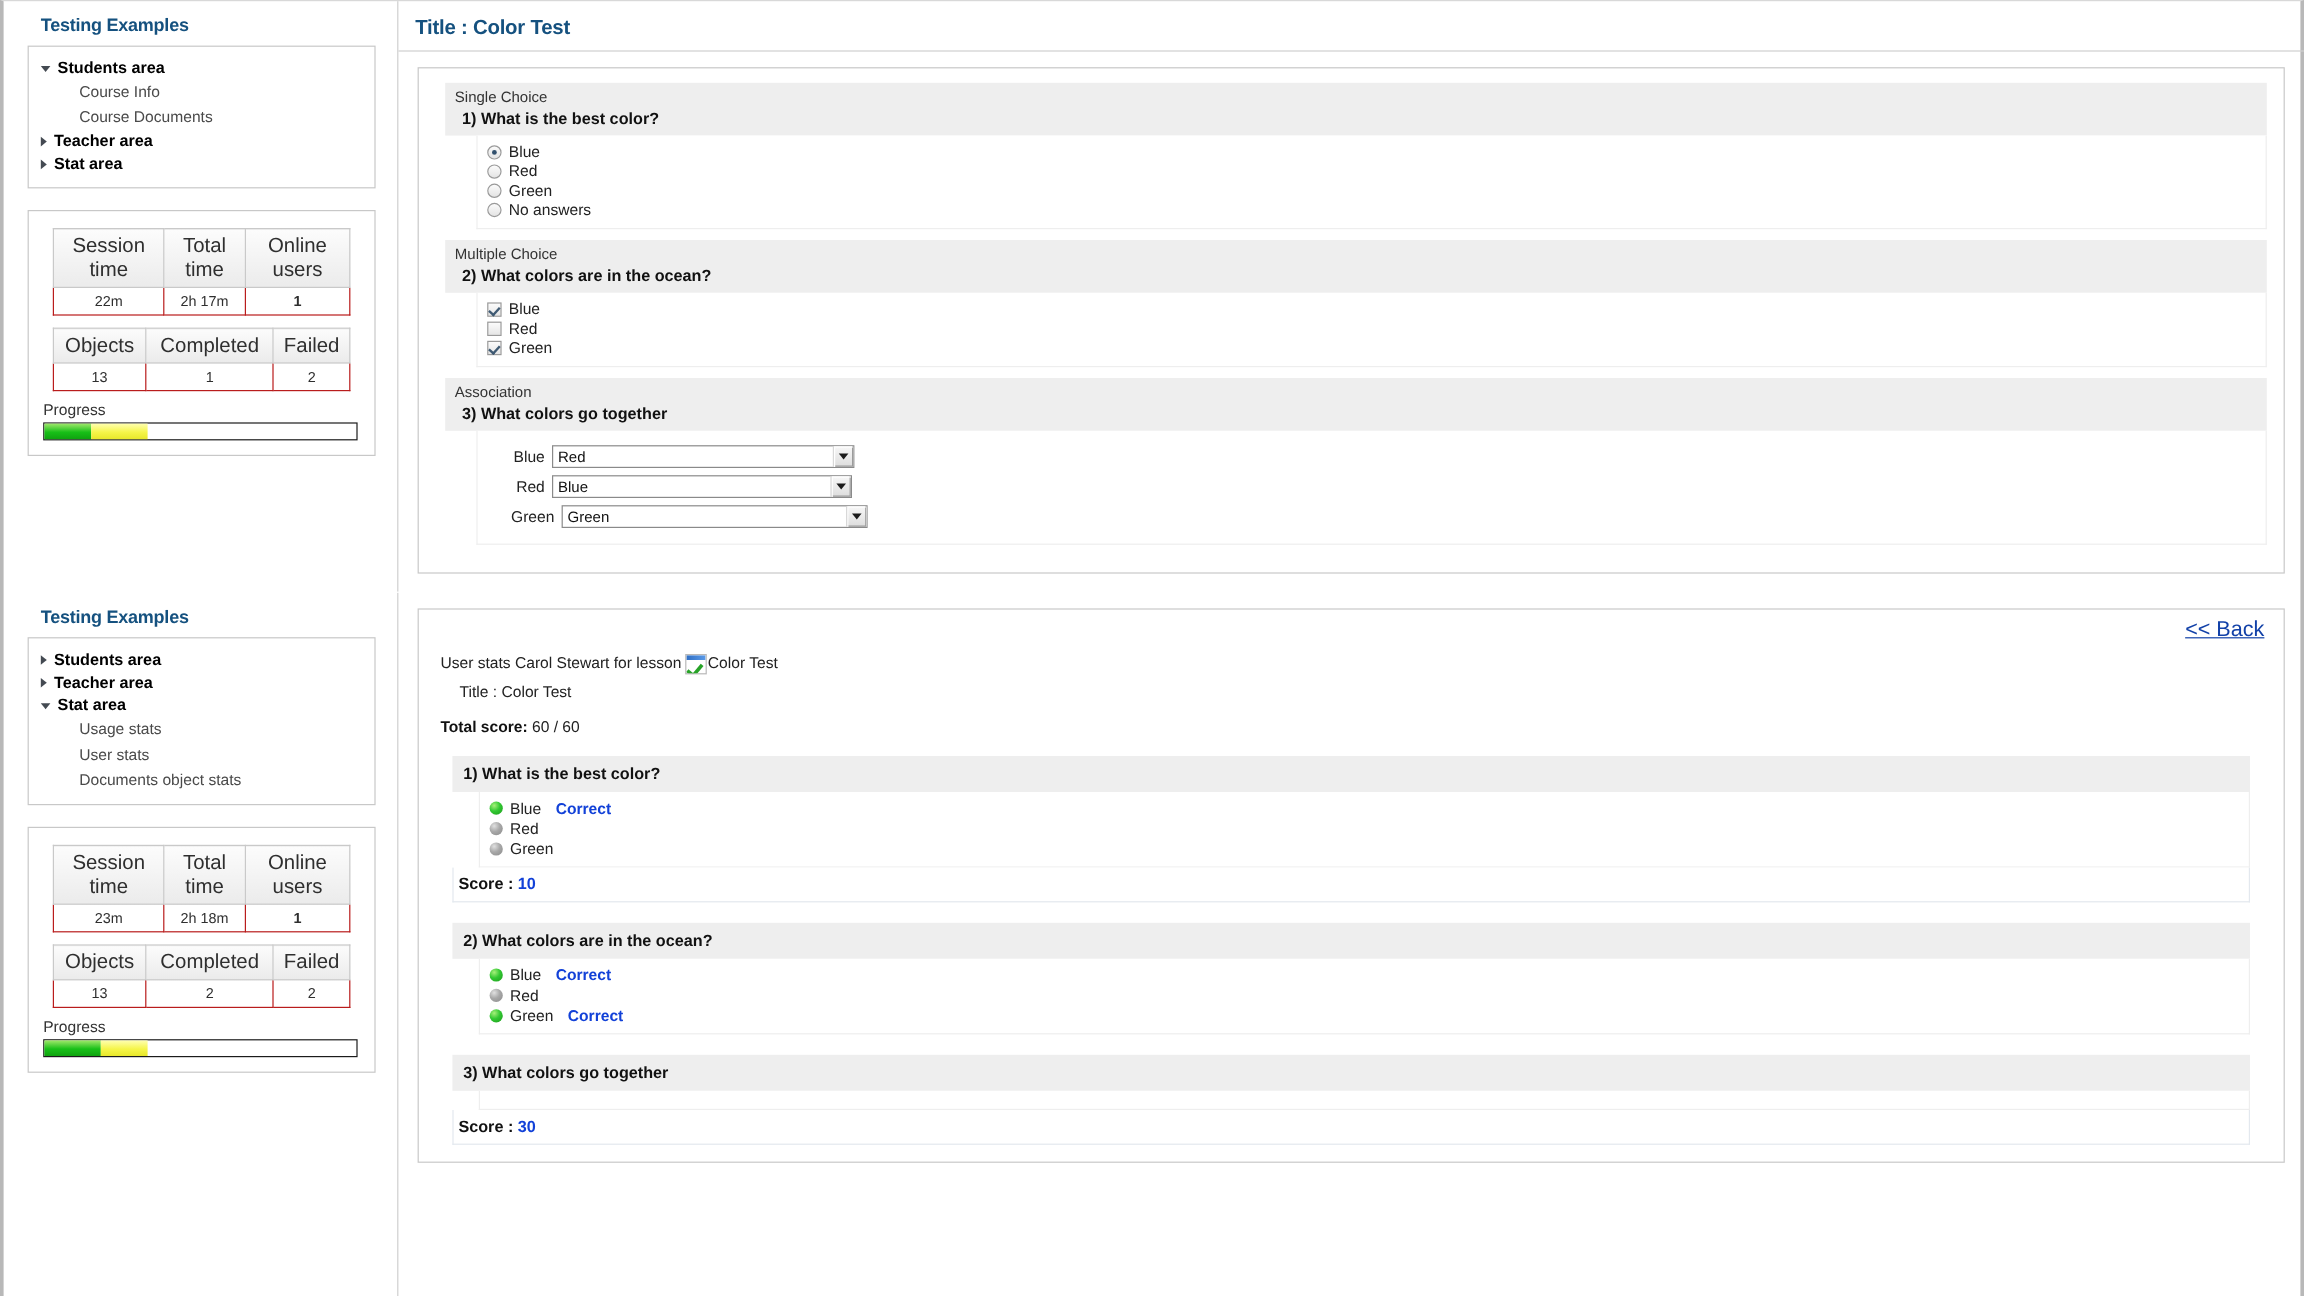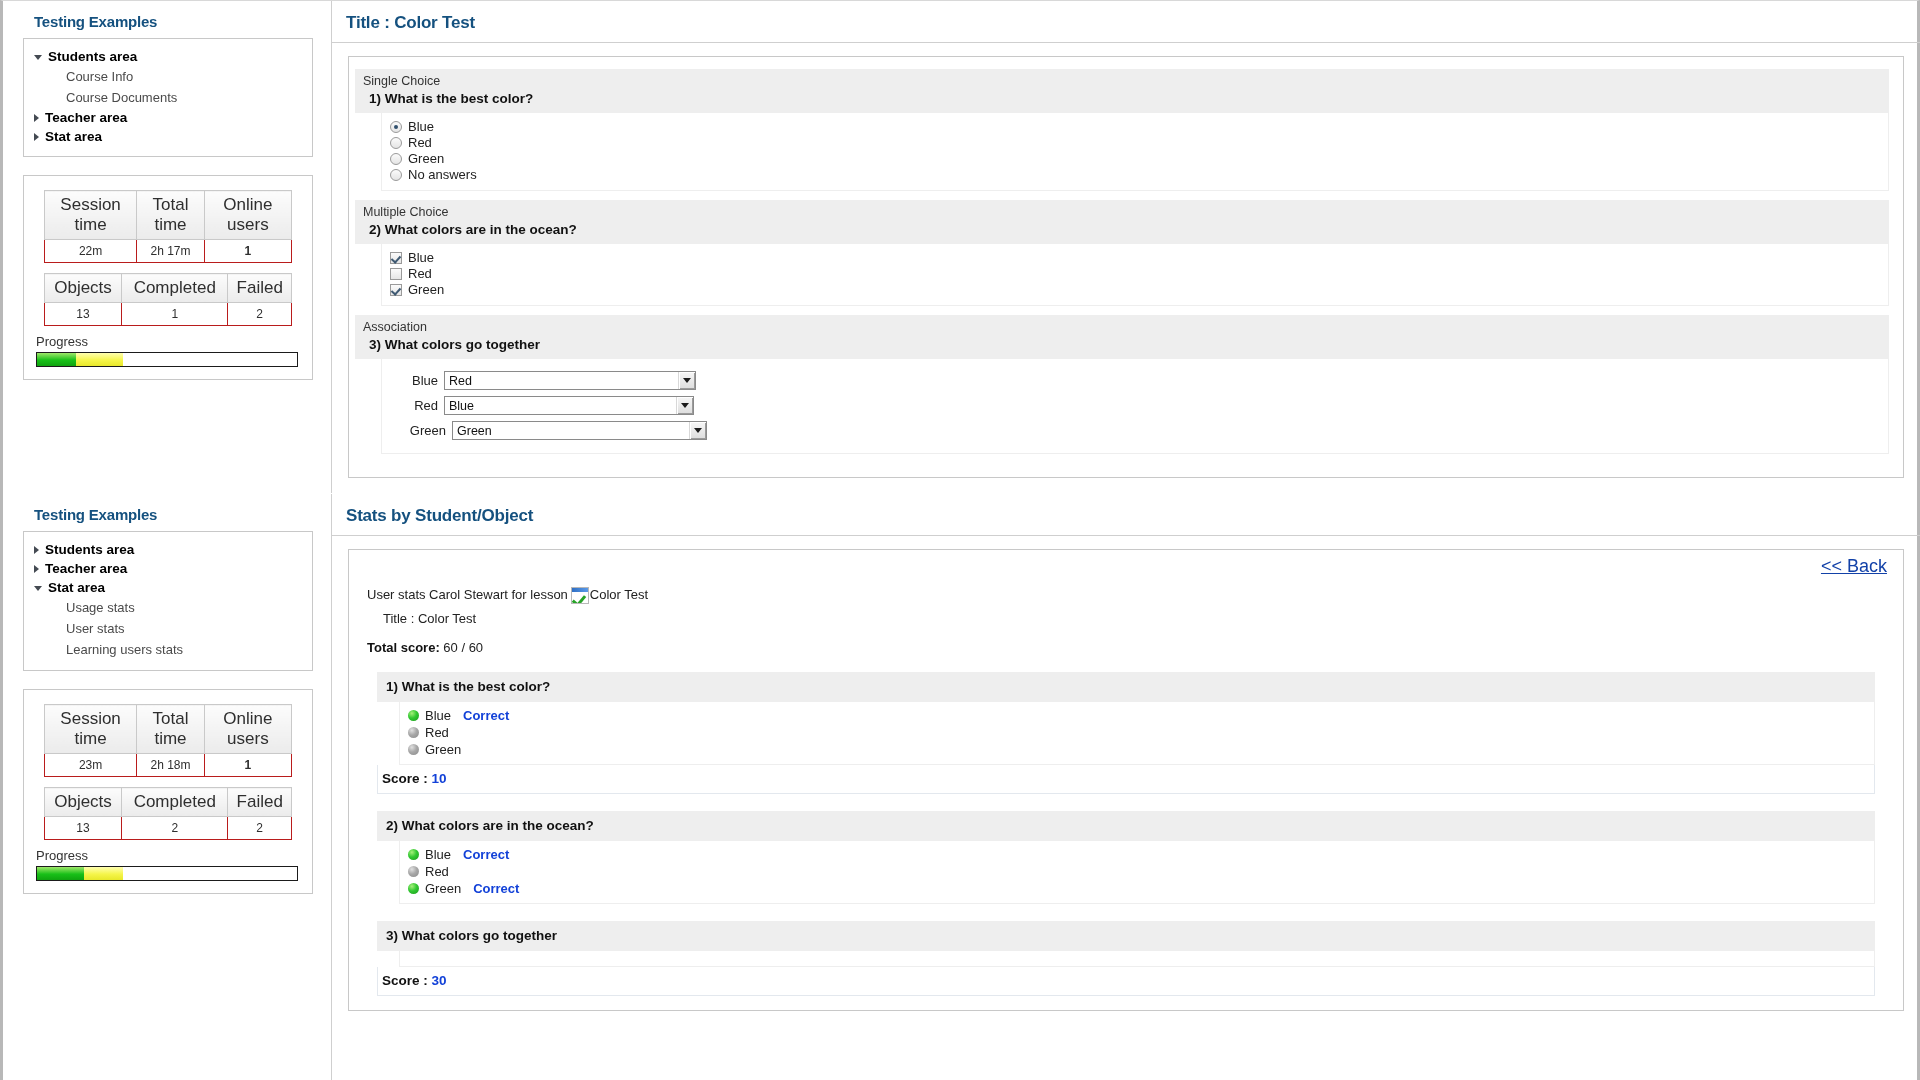--- a/index.html
+++ b/index.html
@@ -153,21 +153,21 @@
     font-weight: bold;
     padding: 12px 0 9px 14px;
     border-bottom: 1px solid #cfcfcf;
     letter-spacing: -0.2px;
   }
 
   .content-box {
     border: 1px solid #c8c8c8;
     background: #ffffff;
     margin: 13px 16px 0 16px;
-    padding: 12px 14px 14px 6px;
+    padding: 12px 14px 14px 22px;
   }
 
   
   .q-block { margin-bottom: 9px; }
   .q-head {
     background: #eeeeee;
     padding: 5px 8px 7px 8px;
   }
   .q-type {
     font-size: 12.5px;
@@ -550,21 +550,21 @@
       <div class="menu-section">
         <span class="tri closed"></span>
         <span>Teacher area</span>
       </div>
       <div class="menu-section">
         <span class="tri open"></span>
         <span>Stat area</span>
       </div>
       <div class="menu-sub">Usage stats</div>
       <div class="menu-sub">User stats</div>
-      <div class="menu-sub">Learning users stats</div>
+      <div class="menu-sub">Documents object stats</div>
     </div>
 
     <div class="stats-box">
       <table class="stat-table">
         <tbody>
             <tr>
           <th>Session time</th>
           <th>Total time</th>
           <th>Online users</th>
         </tr>
@@ -591,21 +591,20 @@
         </table>
       <div class="progress-label">Progress</div>
       <div class="progress-bar">
         <div class="progress-seg seg-green" style="width:18%"></div>
         <div class="progress-seg seg-yellow" style="width:15%"></div>
       </div>
     </div>
   </div>
 
   <div class="right-col bottom">
-    <div class="section-head">Stats by Student/Object</div>
 
     <div class="content-box" style="padding:4px 12px 14px 12px;">
       <div class="back-row">
         <span class="back-link">&lt;&lt; Back</span>
       </div>
 
       <div class="user-line">
         <span>User stats Carol Stewart for lesson</span>
         <span class="lesson-icon"></span>
         <span>Color Test</span>

